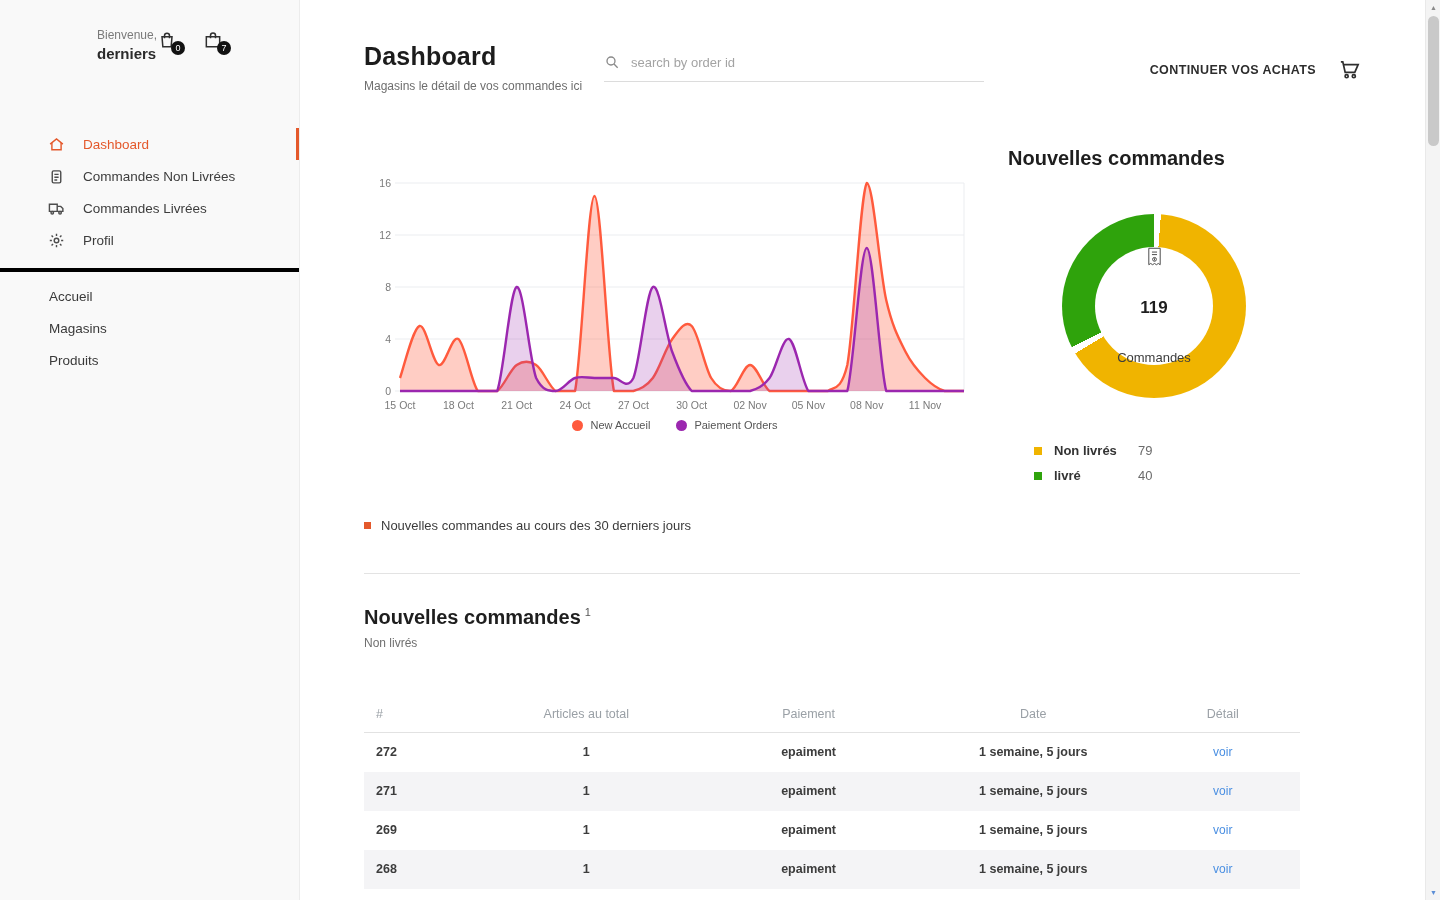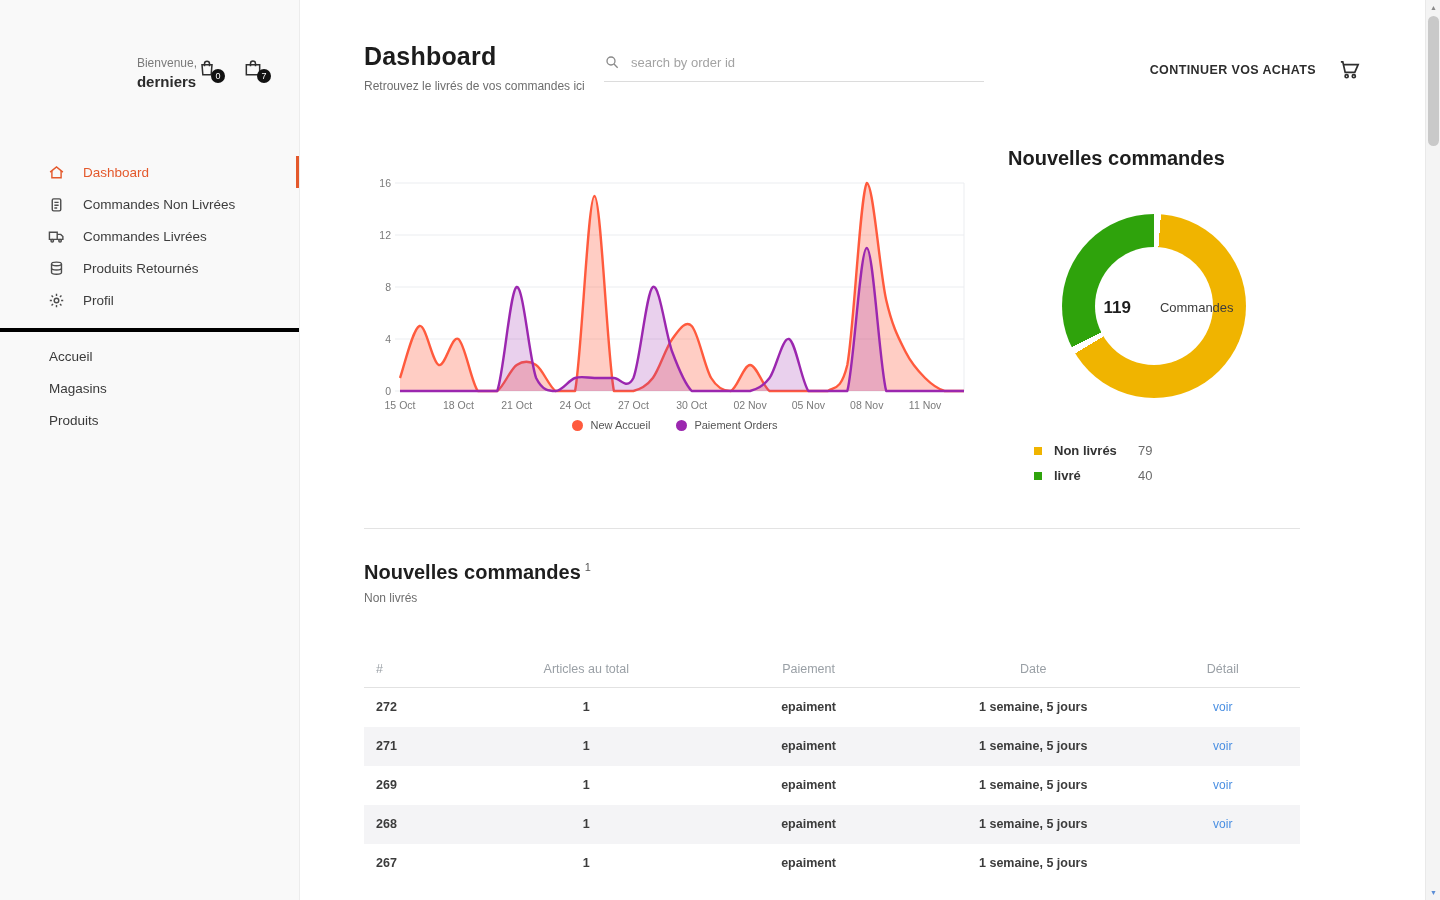--- a/index.html
+++ b/index.html
@@ -2,21 +2,21 @@
 <html><head>
 <meta charset="utf-8">
 <style>
   *{margin:0;padding:0;box-sizing:border-box;}
   html,body{width:1440px;height:900px;overflow:hidden;background:#fff;
     font-family:"Liberation Sans",sans-serif;color:#212121;}
   .app{display:flex;width:1440px;height:900px;}
 
   
   .sidebar{width:300px;height:900px;background:#f9f9f9;border-right:1px solid #ececec;flex:none;}
-  .welcome{padding:56px 34px 0 57px;display:flex;justify-content:flex-end;align-items:flex-start;}
+  .welcome{padding:28px 34px 0 57px;display:flex;justify-content:center;align-items:flex-start;}
   .hello{font-size:12px;color:#7a7a7a;}
   .user{font-size:15px;font-weight:bold;color:#2b2b2b;margin-top:3px;}
   .welcome-icons{display:flex;gap:24px;padding-top:2px;}
   .icon-badge{position:relative;width:22px;height:22px;color:#2f2f2f;cursor:pointer;}
   .icon-badge svg{width:20px;height:20px;}
   .badge{position:absolute;right:-6px;bottom:-3px;background:#121212;color:#fff;font-size:9px;
     width:14px;height:14px;border-radius:50%;display:flex;align-items:center;justify-content:center;}
   .nav{margin-top:66px;}
   .nav-item{display:flex;align-items:center;gap:18px;padding-left:48px;font-size:13.5px;
     color:#3d3d3d;cursor:pointer;height:32px;}
@@ -51,21 +51,21 @@
   .section-title{font-size:20px;font-weight:bold;color:#1e1e1e;}
   #line-chart-svg{margin-top:20px;display:block;}
   .ax{font-family:"Liberation Sans",sans-serif;font-size:10.5px;fill:#7a7a7a;}
   .chart-legend{display:flex;justify-content:center;gap:26px;margin-top:4px;}
   .legend-item{display:flex;align-items:center;gap:7px;font-size:11px;color:#555;cursor:pointer;}
   .legend-dot{width:11px;height:11px;border-radius:50%;}
 
   .donut-col{flex:1;padding-left:22px;}
   .donut-wrap{width:184px;height:184px;margin:44px auto 0;position:relative;border-radius:50%;}
   .donut-hole{position:absolute;left:50%;top:50%;transform:translate(-50%,-50%);width:118px;height:118px;
-    background:#fff;border-radius:50%;display:flex;flex-direction:row;align-items:center;justify-content:center;gap:29px;}
+    background:#fff;border-radius:50%;display:flex;flex-direction:column;align-items:center;justify-content:center;gap:29px;}
   .donut-total{font-size:17px;font-weight:bold;color:#1e1e1e;margin-top:3px;}
   .donut-total-label{font-size:13px;color:#3c3c3c;margin-top:3px;}
   .donut-legend{margin-top:40px;padding-left:26px;}
   .dl-item{display:flex;align-items:center;gap:12px;height:25px;}
   .dl-square{width:8px;height:8px;flex:none;}
   .dl-label{font-size:13px;font-weight:bold;color:#333;min-width:72px;}
   .dl-value{font-size:13px;color:#6b6b6b;}
 
   .note-row{display:flex;align-items:center;gap:10px;margin-top:30px;}
   .note-bullet{width:7px;height:7px;background:#e4592c;flex:none;}
@@ -152,30 +152,20 @@
               <path d="M13 9h5l3 3v4h-8"></path>
               <circle cx="6" cy="18" r="1.8"></circle>
               <circle cx="17" cy="18" r="1.8"></circle>
             </svg>
         </span>
         <span>Commandes Livrées</span>
       </div>
       <div class="nav-item">
         <span class="nicon">
           <svg viewBox="0 0 24 24" fill="none" stroke="currentColor" stroke-width="2">
-              <ellipse cx="12" cy="5.5" rx="7" ry="2.5"></ellipse>
-              <path d="M5 5.5v6c0 1.4 3.1 2.5 7 2.5s7-1.1 7-2.5v-6"></path>
-              <path d="M5 11.5v6c0 1.4 3.1 2.5 7 2.5s7-1.1 7-2.5v-6"></path>
-            </svg>
-        </span>
-        <span>Produits Retournés</span>
-      </div>
-      <div class="nav-item">
-        <span class="nicon">
-          <svg viewBox="0 0 24 24" fill="none" stroke="currentColor" stroke-width="2">
               <circle cx="12" cy="12" r="3.2"></circle>
               <path d="M12 2.5v3M12 18.5v3M2.5 12h3M18.5 12h3M5 5l2.1 2.1M16.9 16.9 19 19M19 5l-2.1 2.1M7.1 16.9 5 19"></path>
             </svg>
         </span>
         <span>Profil</span>
       </div>
 
       <div class="nav-links">
         <div class="nav-link">Accueil</div>
         <div class="nav-link">Magasins</div>
@@ -183,21 +173,21 @@
       </div>
 
     </nav>
   </aside>
 
   <main class="main">
 
     <div class="header-row">
       <div class="title-block">
         <div class="page-title">Dashboard</div>
-        <div class="page-subtitle">Retrouvez le livrés de vos commandes ici</div>
+        <div class="page-subtitle">Magasins le détail de vos commandes ici</div>
       </div>
       <div class="search-wrap">
         <svg viewBox="0 0 24 24" fill="none" stroke="currentColor" stroke-width="2">
             <circle cx="10.5" cy="10.5" r="6"></circle>
             <path d="M15 15l5.5 5.5"></path>
           </svg>
         <input class="search-input" type="text" placeholder="search by order id" style="">
       </div>
       <div class="continue-block">
         <span class="continue-link">CONTINUER VOS ACHATS</span>
@@ -276,20 +266,24 @@
             </div>
             <div class="dl-item">
               <span class="dl-square" style="background: rgb(47, 163, 12);"></span>
               <span class="dl-label">livré</span>
               <span class="dl-value">40</span>
             </div>
           </div>
         </div>
       </div>
 
+      <div class="note-row">
+        <span class="note-bullet"></span>
+        <span class="note-text">Nouvelles commandes au cours des 30 derniers jours</span>
+      </div>
 
       <hr class="divider">
 
       <div class="orders-sec">
         <div class="orders-title">
           <span>Nouvelles commandes</span><sup>1</sup>
         </div>
         <div class="orders-subtitle">Non livrés</div>
 
         <table class="orders">

